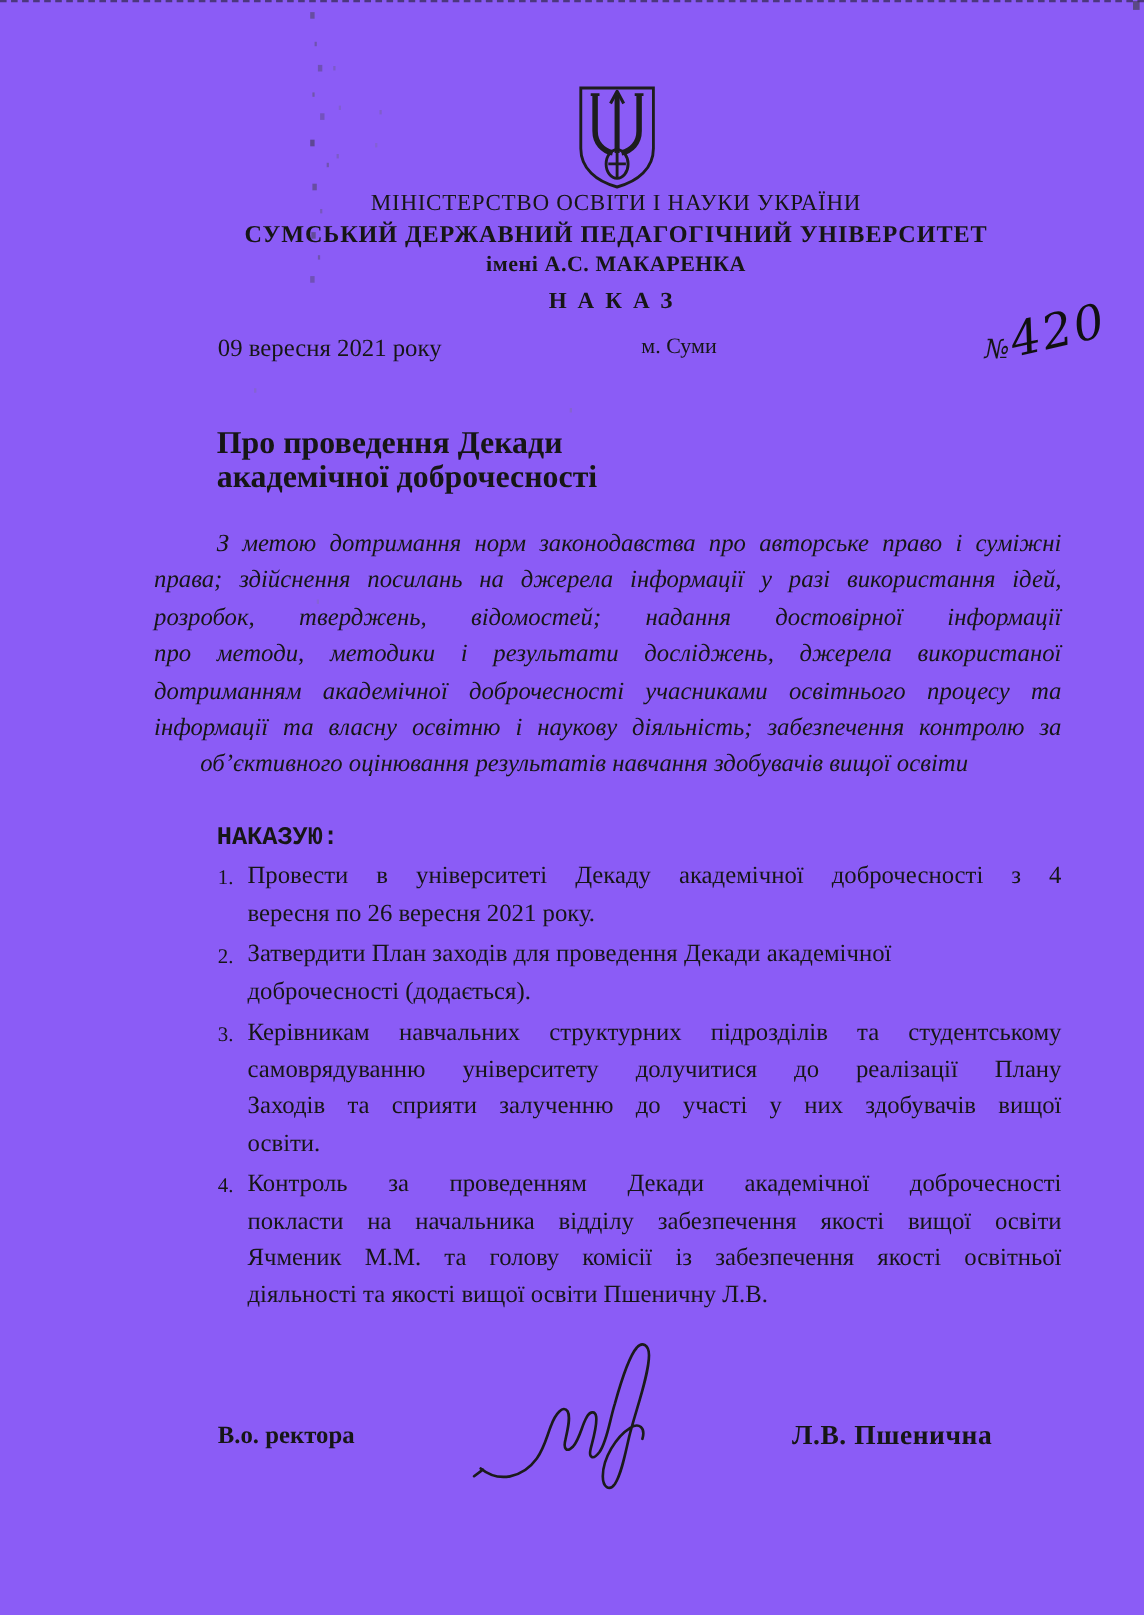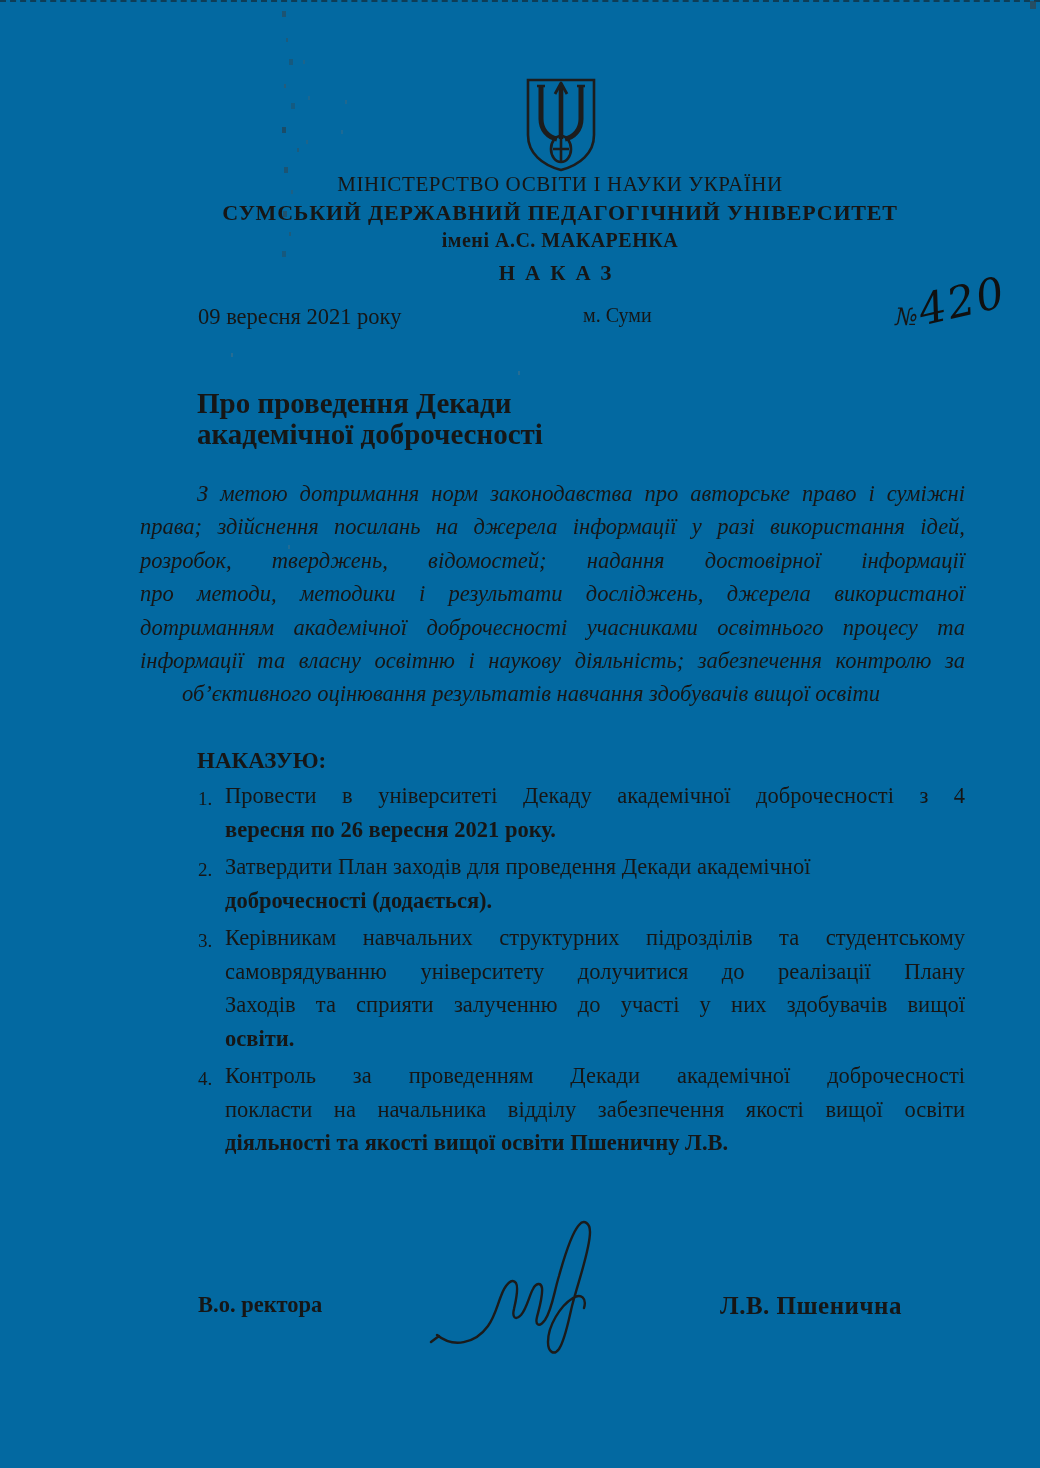--- a/index.html
+++ b/index.html
@@ -1,19 +1,19 @@
 <!DOCTYPE html>
 <html lang="uk"><head>
 <meta charset="utf-8">
 <style>
   html,body{margin:0;padding:0;background:#ffffff;}
   .page{
     position:relative;
     width:1040px;height:1468px;
-    background:#0369a1;
+    background:#8b5cf6;
     overflow:hidden;
     font-family:"Liberation Serif","DejaVu Serif",serif;
     color:#161616;
   }
   
   .top-edge{
     position:absolute;top:0;left:0;width:1040px;height:0;
     border-top:2px dashed rgba(25,25,25,.55);
   }
   .noise{
@@ -57,26 +57,26 @@
     font-size:43px;font-style:italic;font-family:"DejaVu Serif",serif;
     transform:rotate(-13deg);letter-spacing:2px;color:#101010;
   }
   
   .subject{position:absolute;left:197px;top:388px;font-size:29px;font-weight:bold;line-height:31px;}
   .preamble{position:absolute;left:140px;top:477px;width:825px;font-size:22.5px;line-height:33.4px;}
   .p-line{text-align:justify;text-align-last:justify;font-style:italic;}
   .p-line.first{text-indent:57px;}
   .p-line.last{text-align-last:left;margin-left:42px;}
   .order{position:absolute;left:140px;top:744px;width:825px;font-size:22.5px;line-height:33.5px;}
-  .order-heading{margin-left:57px;font-size:23px;font-weight:bold;line-height:34px;margin-bottom:1px;}
+  .order-heading{margin-left:57px;font-size:23px;font-weight:bold;line-height:34px;margin-bottom:1px;font-family:Liberation Mono, monospace;}
   .item{display:flex;margin:0 0 4px 58px;}
   .item .num{width:27px;flex:0 0 27px;font-size:19px;padding-top:3px;}
   .item .itext{flex:1;}
   .iline{text-align:justify;text-align-last:justify;}
-  .iline.last{text-align-last:left;font-weight:bold;}
+  .iline.last{text-align-last:left;}
   .iline.plain{text-align:left;text-align-last:left;}
   
   .sig-role{position:absolute;left:198px;top:1292px;font-size:22.5px;font-weight:bold;}
   .sig-name{position:absolute;left:720px;top:1292px;font-size:25px;font-weight:bold;letter-spacing:.5px;}
   .sig-mark{position:absolute;left:425px;top:1220px;width:205px;height:140px;}
 </style>
 </head>
 <body>
 
 <div class="page">
@@ -149,20 +149,21 @@
         <div class="iline">Заходів та сприяти залученню до участі у них здобувачів вищої</div>
         <div class="iline last">освіти.</div>
       </div>
     </div>
 
     <div class="item">
       <div class="num">4.</div>
       <div class="itext">
         <div class="iline">Контроль за проведенням Декади академічної доброчесності</div>
         <div class="iline">покласти на начальника відділу забезпечення якості вищої освіти</div>
+        <div class="iline">Ячменик М.М. та голову комісії із забезпечення якості освітньої</div>
         <div class="iline last">діяльності та якості вищої освіти Пшеничну Л.В.</div>
       </div>
     </div>
   </div>
 
   <div class="sig-role">В.о. ректора</div>
 
   <div class="sig-mark">
     <svg width="205" height="140" viewBox="0 0 205 140" xmlns="http://www.w3.org/2000/svg">
       <path d="M6 122 L14 116 M12 115

